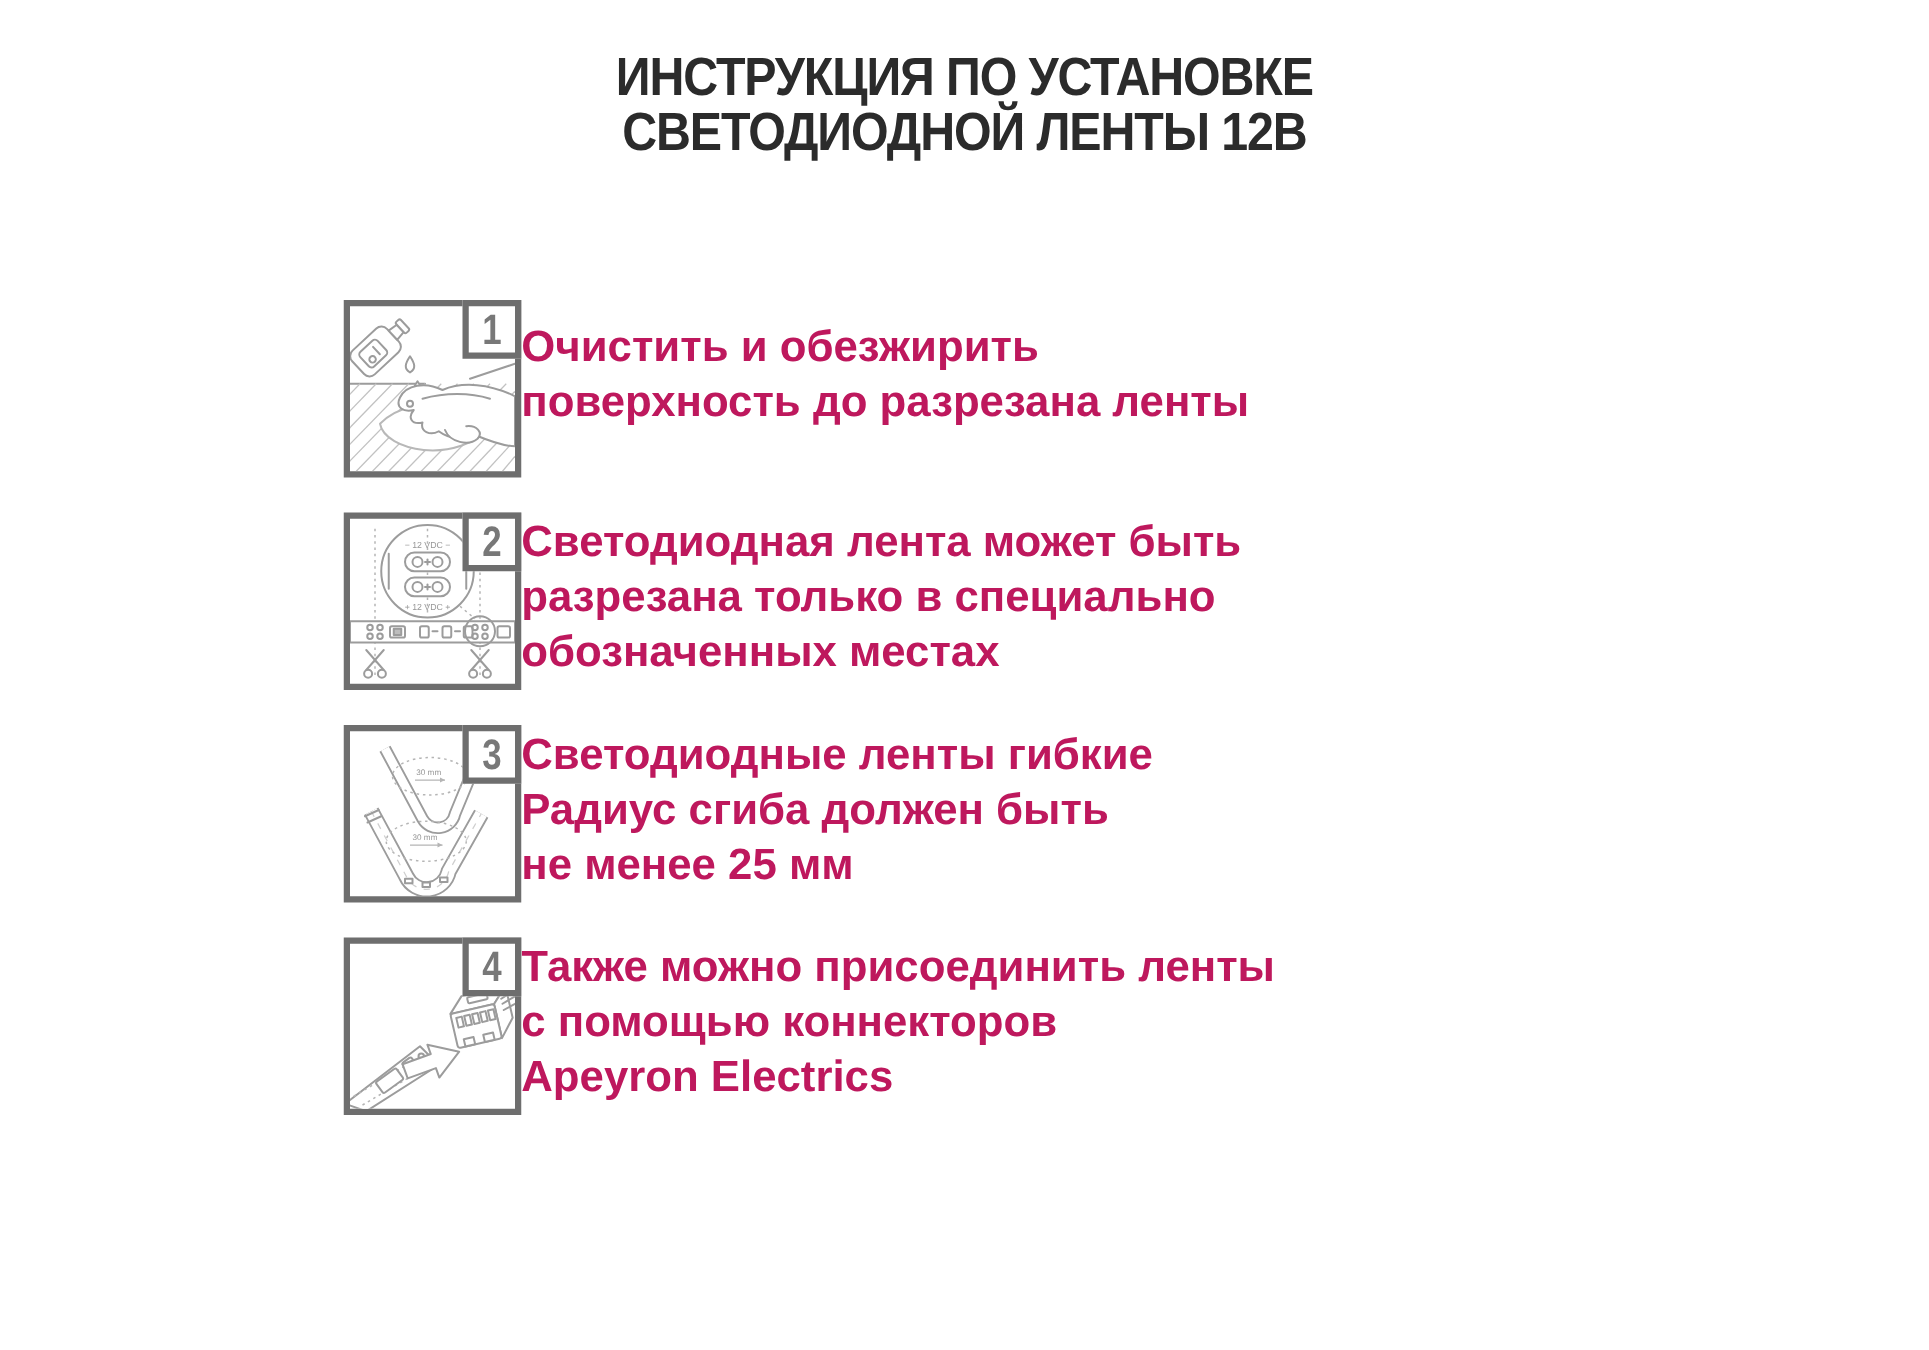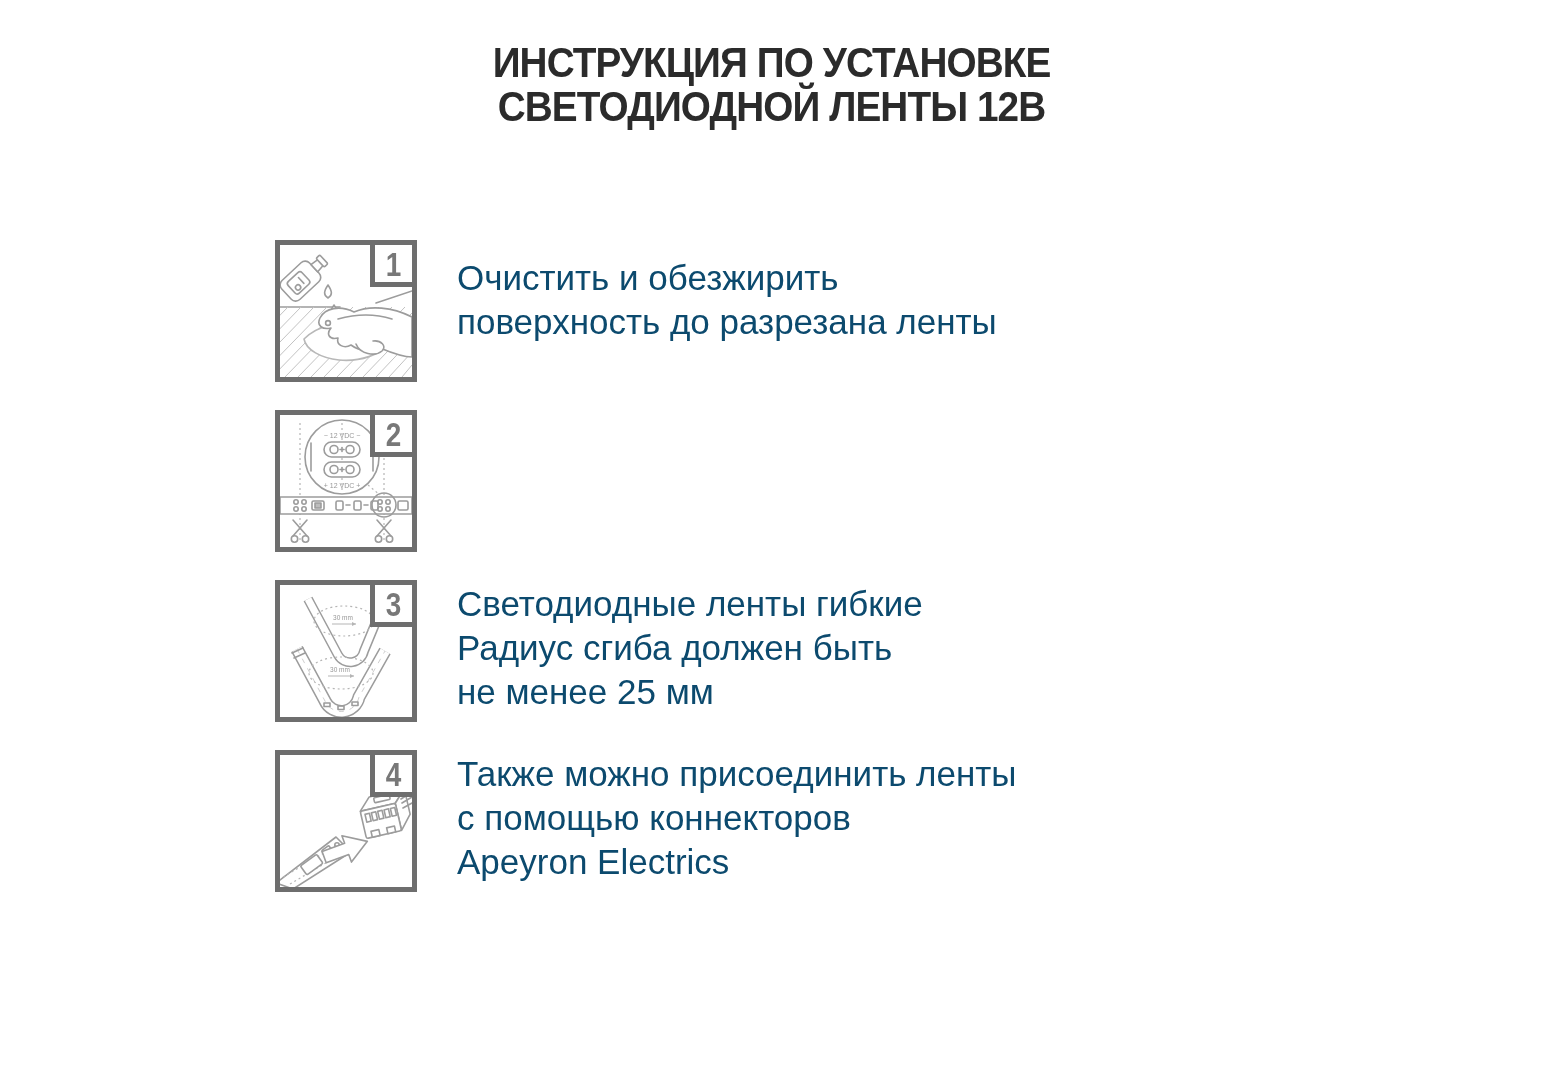--- a/index.html
+++ b/index.html
@@ -22,22 +22,22 @@
   .badge{
     position:absolute;top:-5px;right:-5px;width:37px;height:37px;
     border:5px solid #6e6e6e;background:#fff;
     display:flex;align-items:center;justify-content:center;
   }
   .badge span{
     font-size:34px;font-weight:700;color:#787878;line-height:1;
     transform:scaleX(.82);
   }
   .step-text{
-    margin-left:40px;padding-top:2px;
-    font-size:35px;line-height:44px;font-weight:400;color:#0c4a6e;
+    padding-top:2px;
+    font-size:35px;line-height:44px;font-weight:700;color:#be185d;
   }
   .step-text.pad-more{padding-top:16px;}
   
   .ln{stroke:#9c9c9c;fill:none;stroke-width:1.6;stroke-linecap:round;stroke-linejoin:round;}
   .lnw{stroke:#9c9c9c;fill:#ffffff;stroke-width:1.6;stroke-linecap:round;stroke-linejoin:round;}
   .hatch{stroke:#c2c2c2;stroke-width:1;}
   .dash{stroke:#b5b5b5;stroke-width:1.2;fill:none;stroke-dasharray:2 3;}
   .svgtxt{font-family:"Liberation Sans",sans-serif;fill:#979797;}
 </style>
 </head>
@@ -154,20 +154,25 @@
           <line class="ln" x1="97" y1="121" x2="111" y2="105"></line>
           <line class="ln" x1="111" y1="121" x2="97" y2="105"></line>
           <circle class="ln" cx="98.5" cy="124" r="3.2"></circle>
           <circle class="ln" cx="109.5" cy="124" r="3.2"></circle>
         </g>
       </svg>
       <div class="badge">
         <span>2</span>
       </div>
     </div>
+    <div class="step-text">
+      <div>Светодиодная лента может быть</div>
+      <div>разрезана только в специально</div>
+      <div>обозначенных местах</div>
+    </div>
   </div>
 
   <div class="step">
     <div class="illus-box">
       <svg viewBox="0 0 132 132">
         <g>
           <path d="M28,14 L58,70 A14,14 0 0 0 84,66 L103,20" style="stroke:#9c9c9c;stroke-width:10;fill:none;stroke-linecap:butt"></path>
           <path d="M28,14 L58,70 A14,14 0 0 0 84,66 L103,20" style="stroke:#ffffff;stroke-width:7;fill:none;stroke-linecap:butt"></path>
           <line class="ln" x1="96" y1="20" x2="106" y2="24"></line>
           <line class="ln" x1="98" y1="15" x2="108" y2="19"></line>

